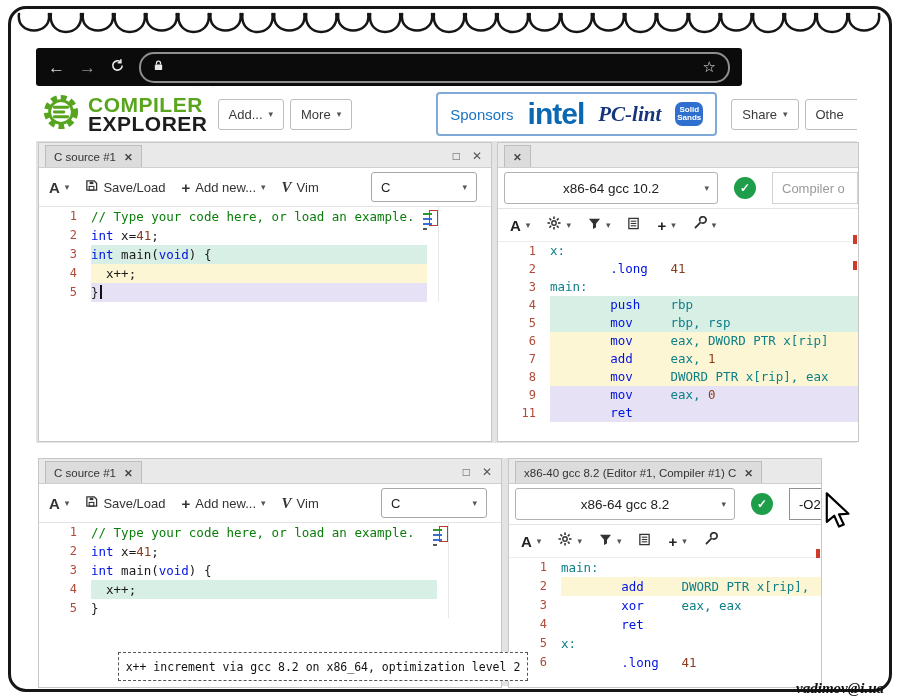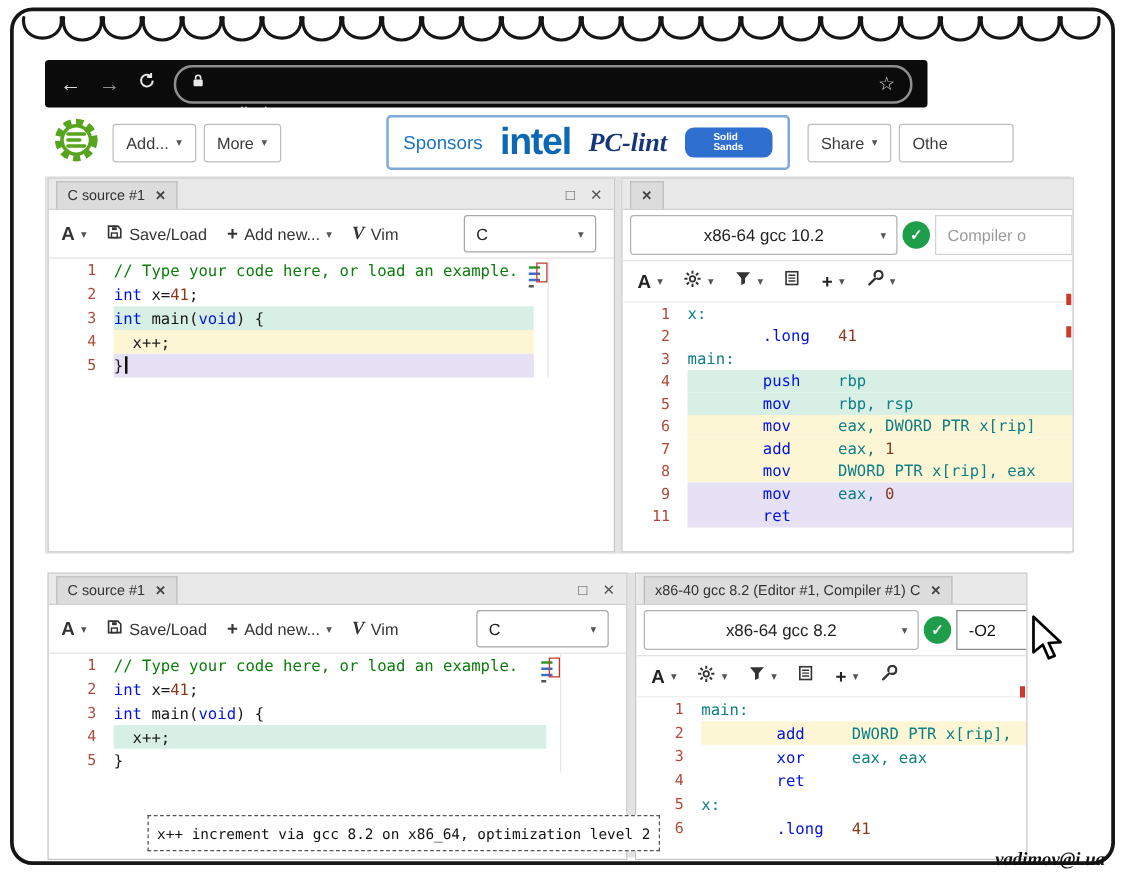--- a/index.html
+++ b/index.html
@@ -27,21 +27,21 @@
   .logo-top{color:var(--logo-green);}
   .logo-bottom{color:#1d1d1d;}
   .btn{border:1px solid #bdbdbd;border-radius:3px;padding:7px 10px;font-size:13px;color:#3a3a3a;background:#fff;
        display:flex;align-items:center;gap:6px;white-space:nowrap;}
   .btn-add{margin-left:10px}.btn-more{margin-left:6px}.btn-share{margin-left:14px}.btn-other{margin-left:6px;width:70px;flex:none;}
   .caret{font-size:9px;color:#555;line-height:1;}
   .sponsors{margin-left:84px;border:2px solid #7fa9d6;border-radius:4px;padding:5px 12px;display:flex;align-items:center;gap:14px;flex:none;}
   .sponsors-label{color:var(--sponsor-blue);font-size:15px;}
   .intel{color:var(--intel-blue);font-weight:bold;font-size:30px;letter-spacing:-1px;line-height:1;}
   .pclint{font-family:"Liberation Serif",serif;font-style:italic;font-weight:bold;color:var(--pclint-navy);font-size:21px;line-height:1;}
-  .solid{background:#2f6fd0;border-radius:7px;color:#fff;font-size:8px;font-weight:bold;padding:4px 23px;line-height:8px;}
+  .solid{background:#2f6fd0;border-radius:7px;color:#fff;font-size:8px;font-weight:bold;padding:4px 2px;line-height:8px;text-align:center;}
 
   
   .region{position:absolute;background:#e3e3e3;}
   #region-top{left:36px;top:141px;width:821px;height:302px;}
   #region-bottom{left:38px;top:458px;width:782px;height:228px;}
   .pane{position:absolute;background:#fff;border:1px solid #c7c7c7;overflow:hidden;}
   #pane-tl{left:2px;top:1px;width:452px;height:298px;}
   #pane-tr{left:461px;top:1px;width:360px;height:298px;}
   #pane-bl{left:0;top:0;width:462px;height:228px;}
   #pane-br{left:470px;top:0;width:312px;height:228px;}
@@ -53,21 +53,21 @@
   .winctl{margin-left:auto;display:flex;gap:12px;padding:0 9px 4px 0;color:#555;font-size:12px;}
 
   .toolbar{height:38px;border-bottom:1px solid #e3e3e3;display:flex;align-items:center;padding:0 10px;gap:16px;font-size:13px;color:#333;}
   .titem{display:flex;align-items:center;gap:5px;white-space:nowrap;}
   .bigA{font-size:15px;font-weight:bold;}
   .plus{font-weight:bold;font-size:15px;}
   .vimv{font-family:"Liberation Serif",serif;font-style:italic;font-weight:bold;font-size:15px;}
   .langsel{margin-left:auto;margin-right:4px;width:86px;height:28px;border:1px solid #a8a8a8;border-radius:3px;
            display:flex;align-items:center;justify-content:space-between;padding:0 9px;font-size:13px;color:#222;background:#fff;}
 
-  .comprow{height:40px;border-bottom:1px solid #e3e3e3;display:flex;align-items:center;padding-left:6px;gap:4px;}
+  .comprow{height:40px;border-bottom:1px solid #e3e3e3;display:flex;align-items:center;padding-left:6px;gap:16px;}
   .compsel{height:30px;border:1px solid #b2b2b2;border-radius:3px;background:#fff;display:flex;align-items:center;
            justify-content:center;font-size:13.5px;color:#222;position:relative;flex:none;}
   #pane-tr .compsel{width:212px;} #pane-br .compsel{width:218px;}
   .compsel .caret{position:absolute;right:8px;}
   .checkcircle{width:22px;height:22px;border-radius:50%;background:var(--check-green);color:#fff;display:flex;
                align-items:center;justify-content:center;font-size:12px;font-weight:bold;flex:none;}
   .optsbox{height:30px;display:flex;align-items:center;padding:0 9px;font-size:13px;background:#fff;}
   .optsbox.placeholder{color:#9a9a9a;border:1px solid #d2d2d2;flex:1;}
   .optsbox.filled{color:#111;border:1px solid #8f8f8f;width:50px;flex:none;}
 
@@ -144,20 +144,24 @@
         <svg width="38" height="38" viewBox="0 0 40 40">
           <circle cx="20" cy="20" r="15" fill="none" stroke="#57a51f" stroke-width="6" stroke-dasharray="6 4"></circle>
           <circle cx="20" cy="20" r="12" fill="#fff" stroke="#57a51f" stroke-width="3"></circle>
           <g stroke="#57a51f" stroke-width="3" stroke-linecap="round">
             <line x1="13" y1="15" x2="27" y2="15"></line>
               <line x1="13" y1="20" x2="23" y2="20"></line>
               <line x1="13" y1="25" x2="27" y2="25"></line>
           </g>
         </svg>
       </span>
+      <span class="logo-text">
+        <div class="logo-top">COMPILER</div>
+        <div class="logo-bottom">EXPLORER</div>
+      </span>
     </div>
     <div class="btn btn-add">
       <span>Add...</span>
       <span class="caret">▾</span>
     </div>
     <div class="btn btn-more">
       <span>More</span>
       <span class="caret">▾</span>
     </div>
     <div class="sponsors">

